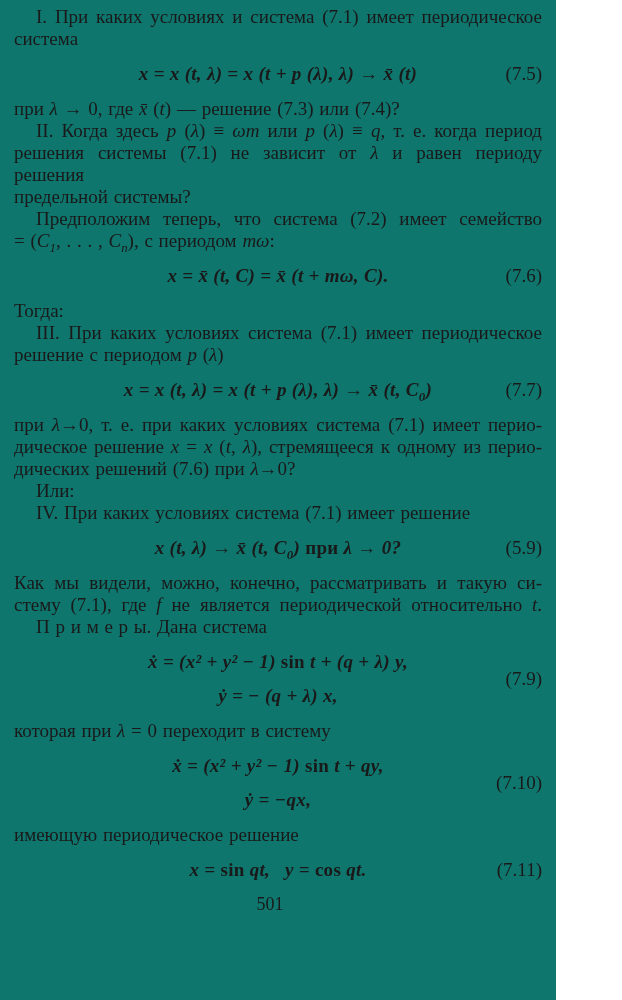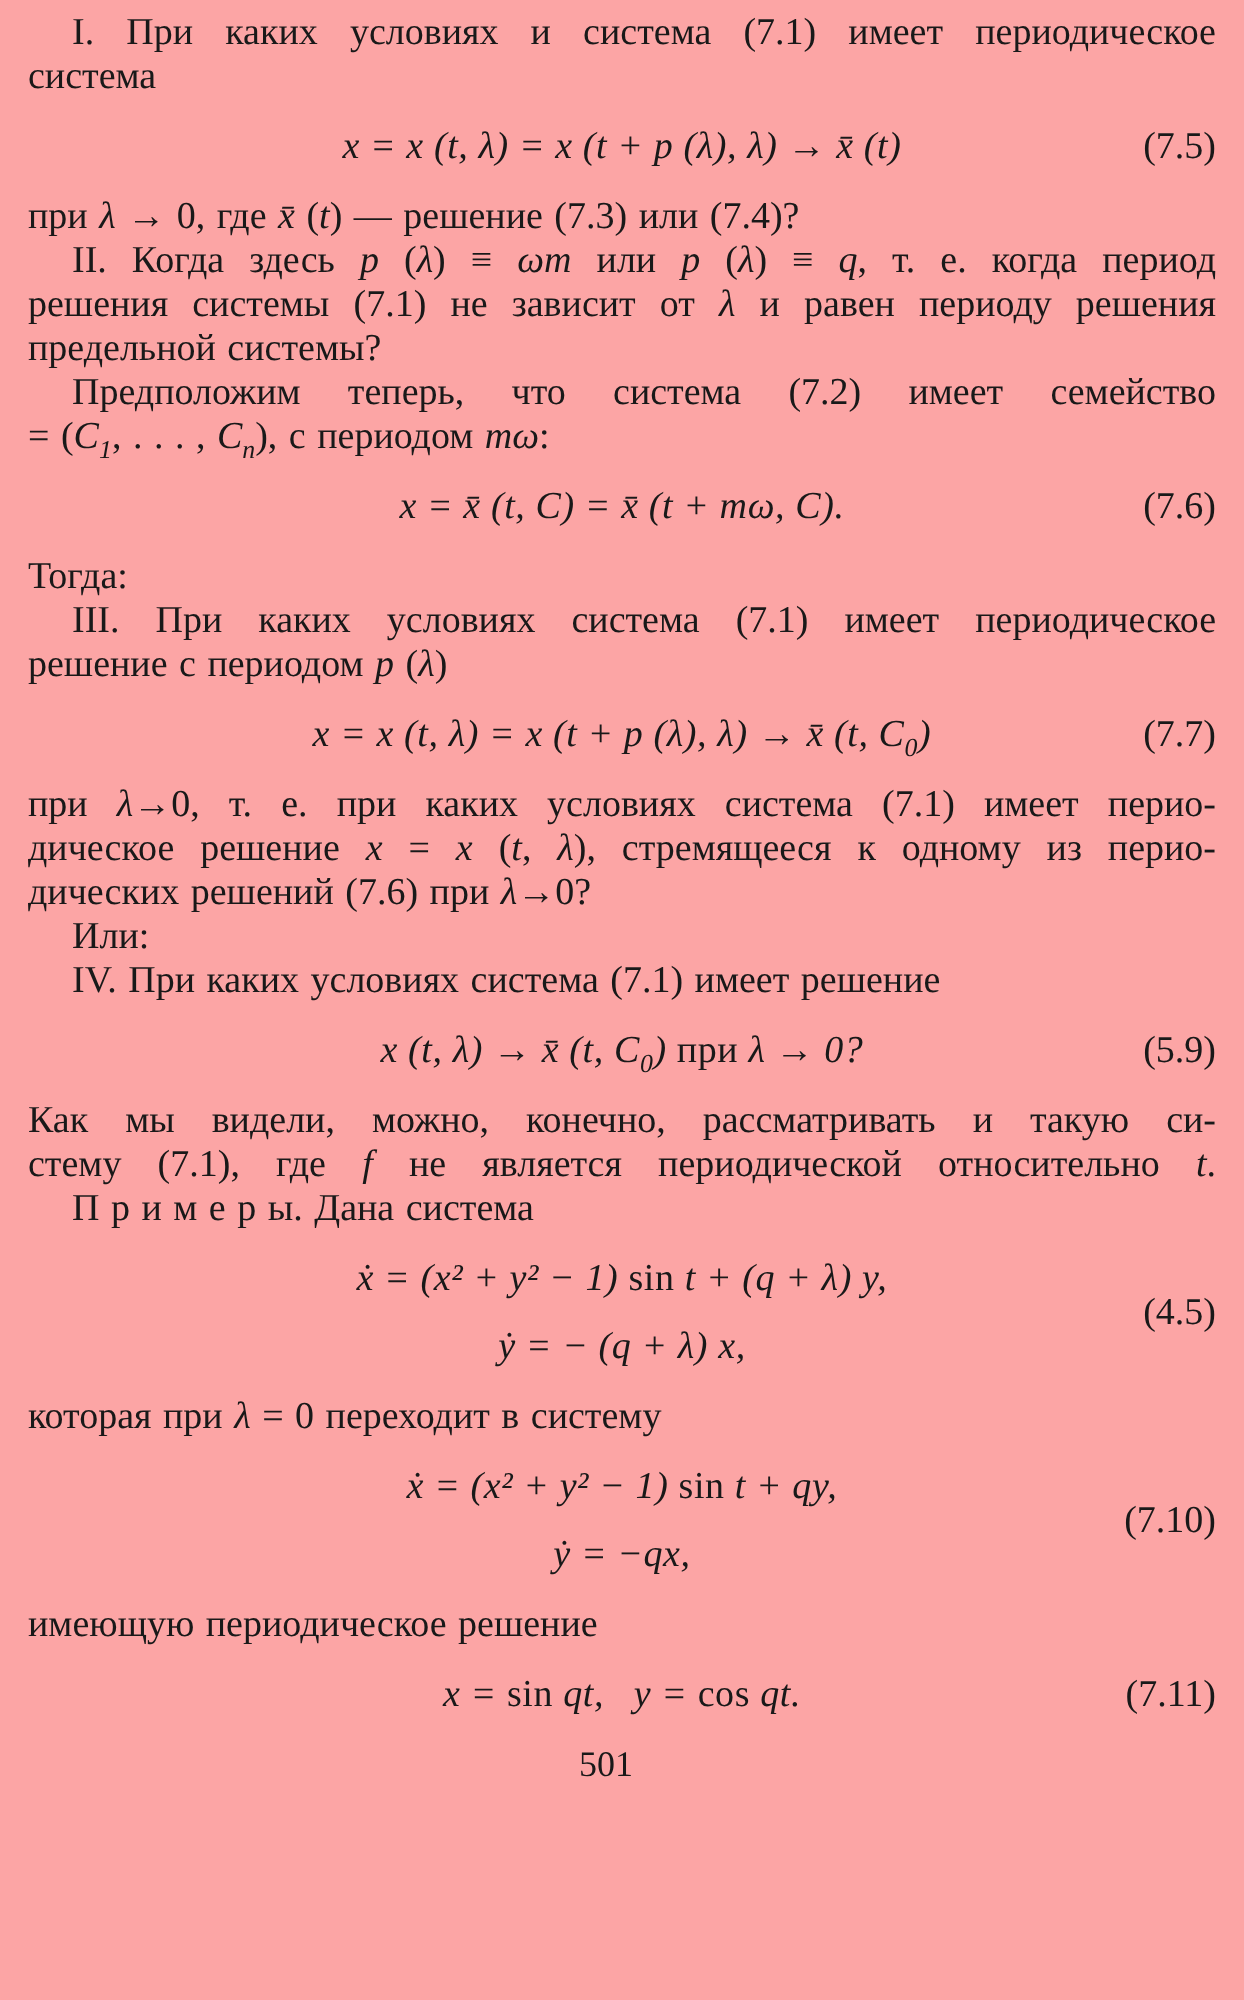--- a/index.html
+++ b/index.html
@@ -10,24 +10,24 @@
   body {
     width: 622px;
     height: 1000px;
     overflow: hidden;
     font-family: "Liberation Serif", "DejaVu Serif", serif;
     font-size: 19px;
     color: #191919;
   }
   .page {
     box-sizing: border-box;
-    width: 622px;
+    width: 556px;
     height: 1000px;
     padding: 6px 14px 0 14px;
-    background: #fca5a5;
+    background: #0f766e;
   }
   .para { margin: 0; }
   .line {
     line-height: 22px;
     word-spacing: 1px;
     white-space: normal;
   }
   .ind { text-indent: 22px; }
   .just {
     text-align: justify;
@@ -35,20 +35,21 @@
   }
   .formula {
     position: relative;
     text-align: center;
     font-style: italic;
     margin: 13px 0;
   }
   .formula .math {
     line-height: 22px;
     letter-spacing: 0.3px;
+    font-weight: bold;
   }
   .formula .math + .math { margin-top: 12px; }
   .formula .rm { font-style: normal; }
   .formula .tag {
     position: absolute;
     right: 0;
     top: 50%;
     transform: translateY(-50%);
     font-style: normal;
     letter-spacing: 0;
@@ -122,21 +123,21 @@
       <div class="para">
         <div class="line just">Как мы видели, можно, конечно, рассматривать и такую си-</div>
         <div class="line just">стему (7.1), где <i>f</i> не является периодической относительно <i>t</i>.</div>
       </div>
       <div class="para">
         <div class="line ind">П р и м е р ы. Дана система</div>
       </div>
       <div class="formula">
         <div class="math">ẋ = (x² + y² − 1) <span class="rm">sin</span> t + (q + λ) y,</div>
         <div class="math">ẏ = − (q + λ) x,</div>
-        <span class="tag">(4.5)</span>
+        <span class="tag">(7.9)</span>
       </div>
       <div class="para">
         <div class="line">которая при <i>λ</i> = 0 переходит в систему</div>
       </div>
       <div class="formula">
         <div class="math">ẋ = (x² + y² − 1) <span class="rm">sin</span> t + qy,</div>
         <div class="math">ẏ = −qx,</div>
         <span class="tag">(7.10)</span>
       </div>
       <div class="para">

